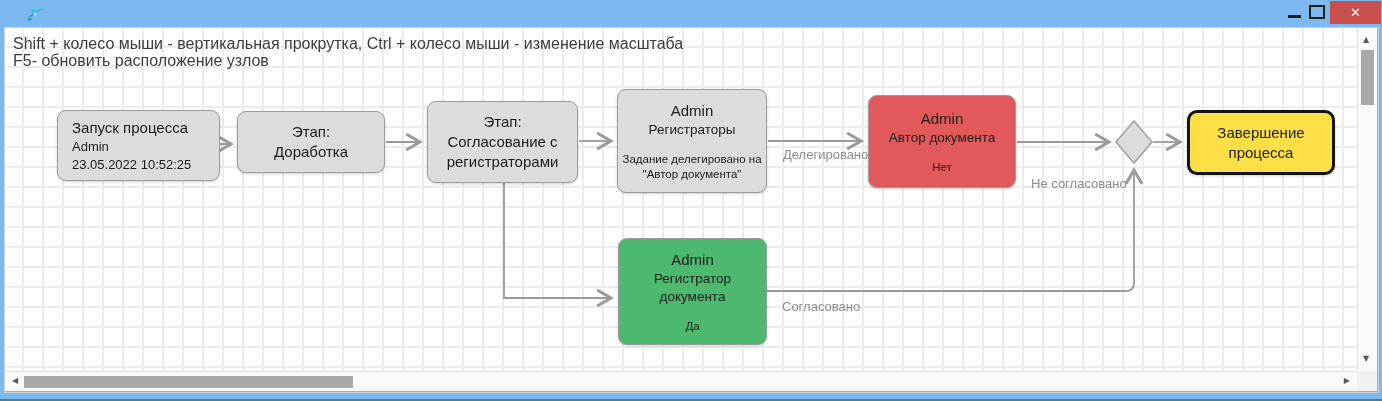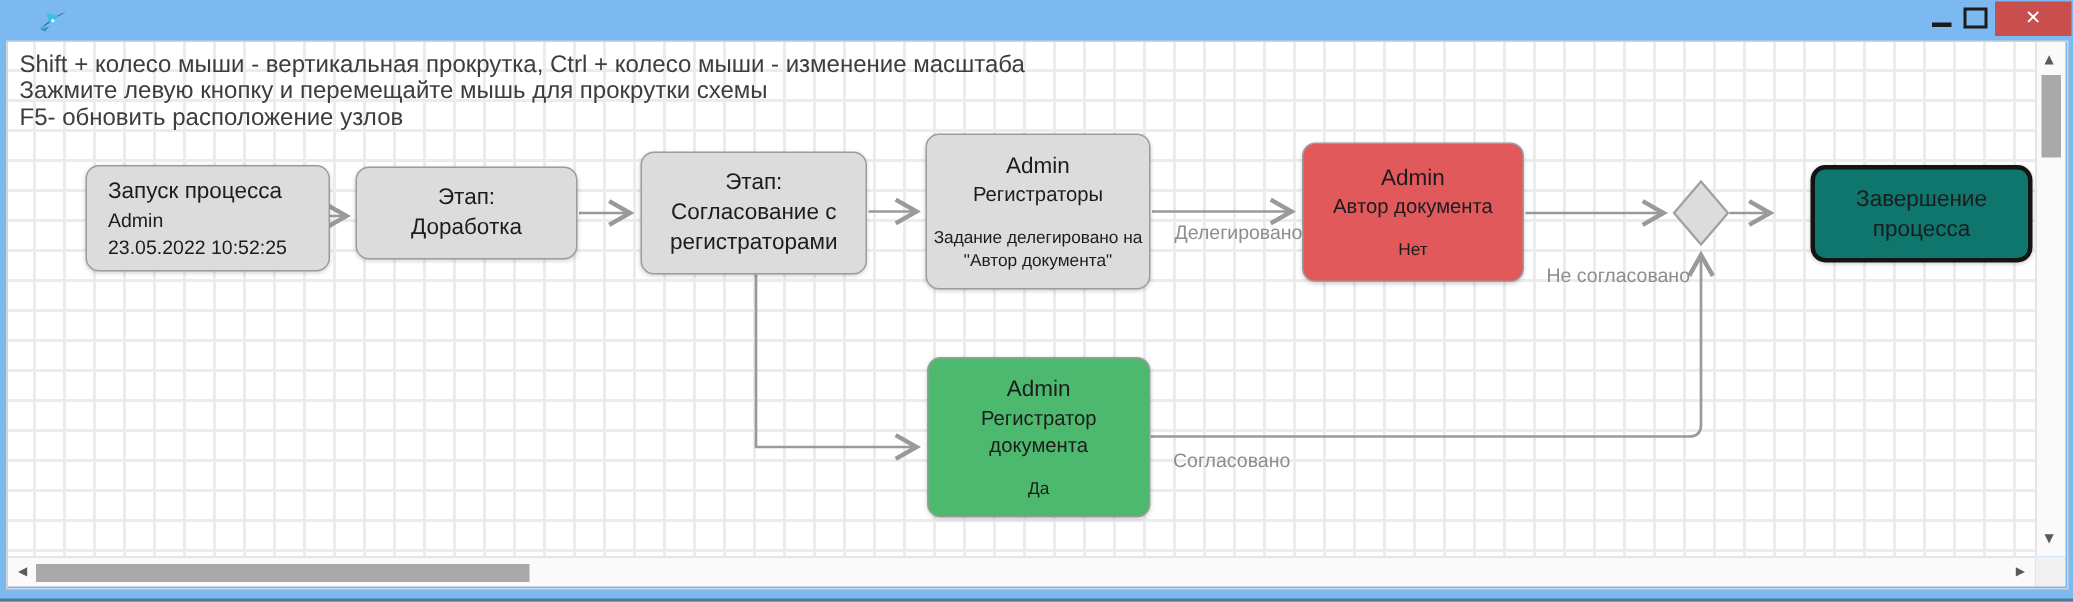--- a/index.html
+++ b/index.html
@@ -35,21 +35,21 @@
   
   .edges { position:absolute; left:0; top:0; z-index:1; pointer-events:none; }
   .edge-label { position:absolute; z-index:1; color:#8d8d8d; font-size:13px; white-space:nowrap; }
   
   .node { position:absolute; z-index:2; box-sizing:border-box; border-radius:9px;
           background:#dcdcdc; border:1px solid #9c9c9c; color:#1c1c1c;
           display:flex; flex-direction:column; justify-content:center; align-items:center;
           text-align:center; box-shadow:0 1px 3px rgba(0,0,0,.18); cursor:default; }
   .node.red   { background:#e2595b; }
   .node.green { background:#4db96e; }
-  .node.finish{ background:#0f766e; border:3px solid #141414; border-radius:10px;margin-left:20px; }
+  .node.finish{ background:#fde047; border:3px solid #141414; border-radius:10px; }
   .n-big   { font-size:15px; line-height:20px; }
   .n-med   { font-size:13.5px; line-height:18px; }
   .n-small { font-size:11.5px; line-height:15px; }
   .node.left-align { align-items:flex-start; text-align:left; padding-left:14px; padding-right:4px; }
   .node.left-align .n-med { font-size:13px; }
   .gap { height:13px; }
   .narrow { max-width:100px; }
   #node-registrars .n-small { padding:0 4px; }
   
   .vscroll { position:absolute; left:1357px; top:28px; width:20px; height:343px;
@@ -87,21 +87,20 @@
     <div class="cap-btn btn-close">
       <span>✕</span>
     </div>
   </div>
 
   <div class="canvas"></div>
   <div class="content-frame"></div>
 
   <div class="helptext">
     <div>Shift + колесо мыши - вертикальная прокрутка, Ctrl + колесо мыши - изменение масштаба</div>
-    <div>Зажмите левую кнопку и перемещайте мышь для прокрутки схемы</div>
     <div>F5- обновить расположение узлов</div>
   </div>
 
   <svg class="edges" width="1382" height="401" viewBox="0 0 1382 401">
     <defs>
       <marker id="arr" viewBox="0 0 10 10" refX="8" refY="5" markerWidth="11" markerHeight="11" orient="auto-start-reverse">
         <path d="M1,1 L8,5 L1,9" fill="none" stroke="#9a9a9a" stroke-width="1.5"></path>
       </marker>
     </defs>
     <g fill="none" stroke="#9a9a9a" stroke-width="1.8">

